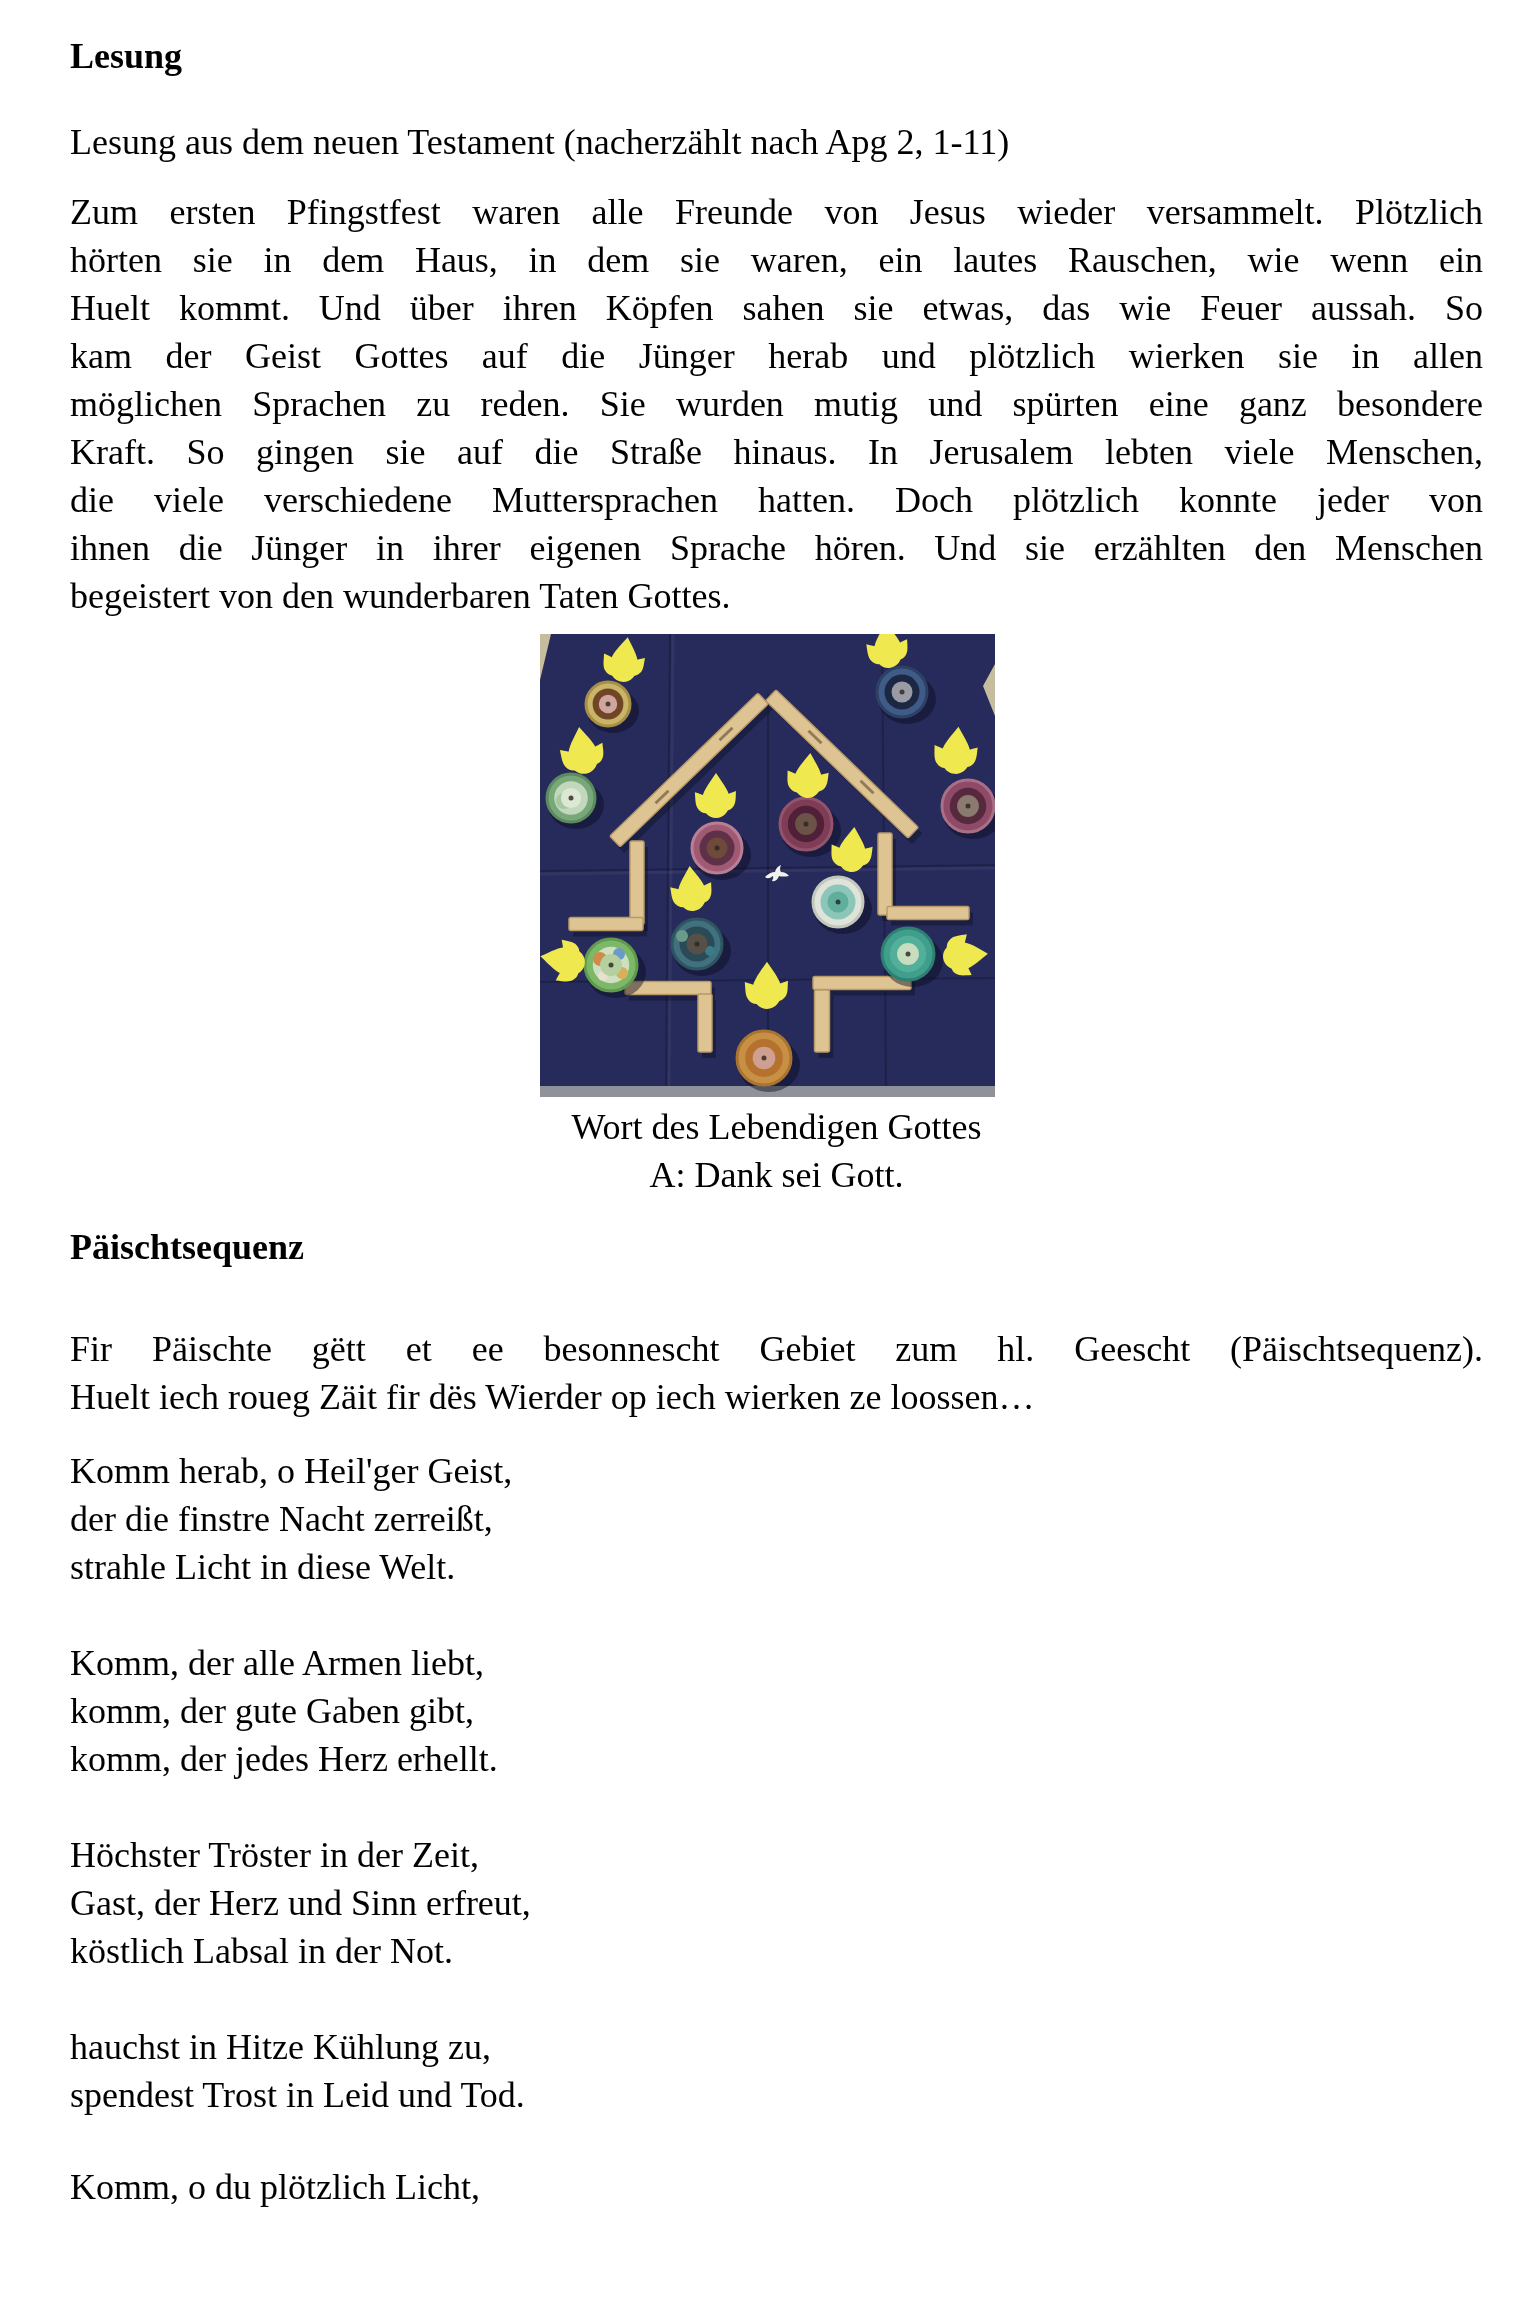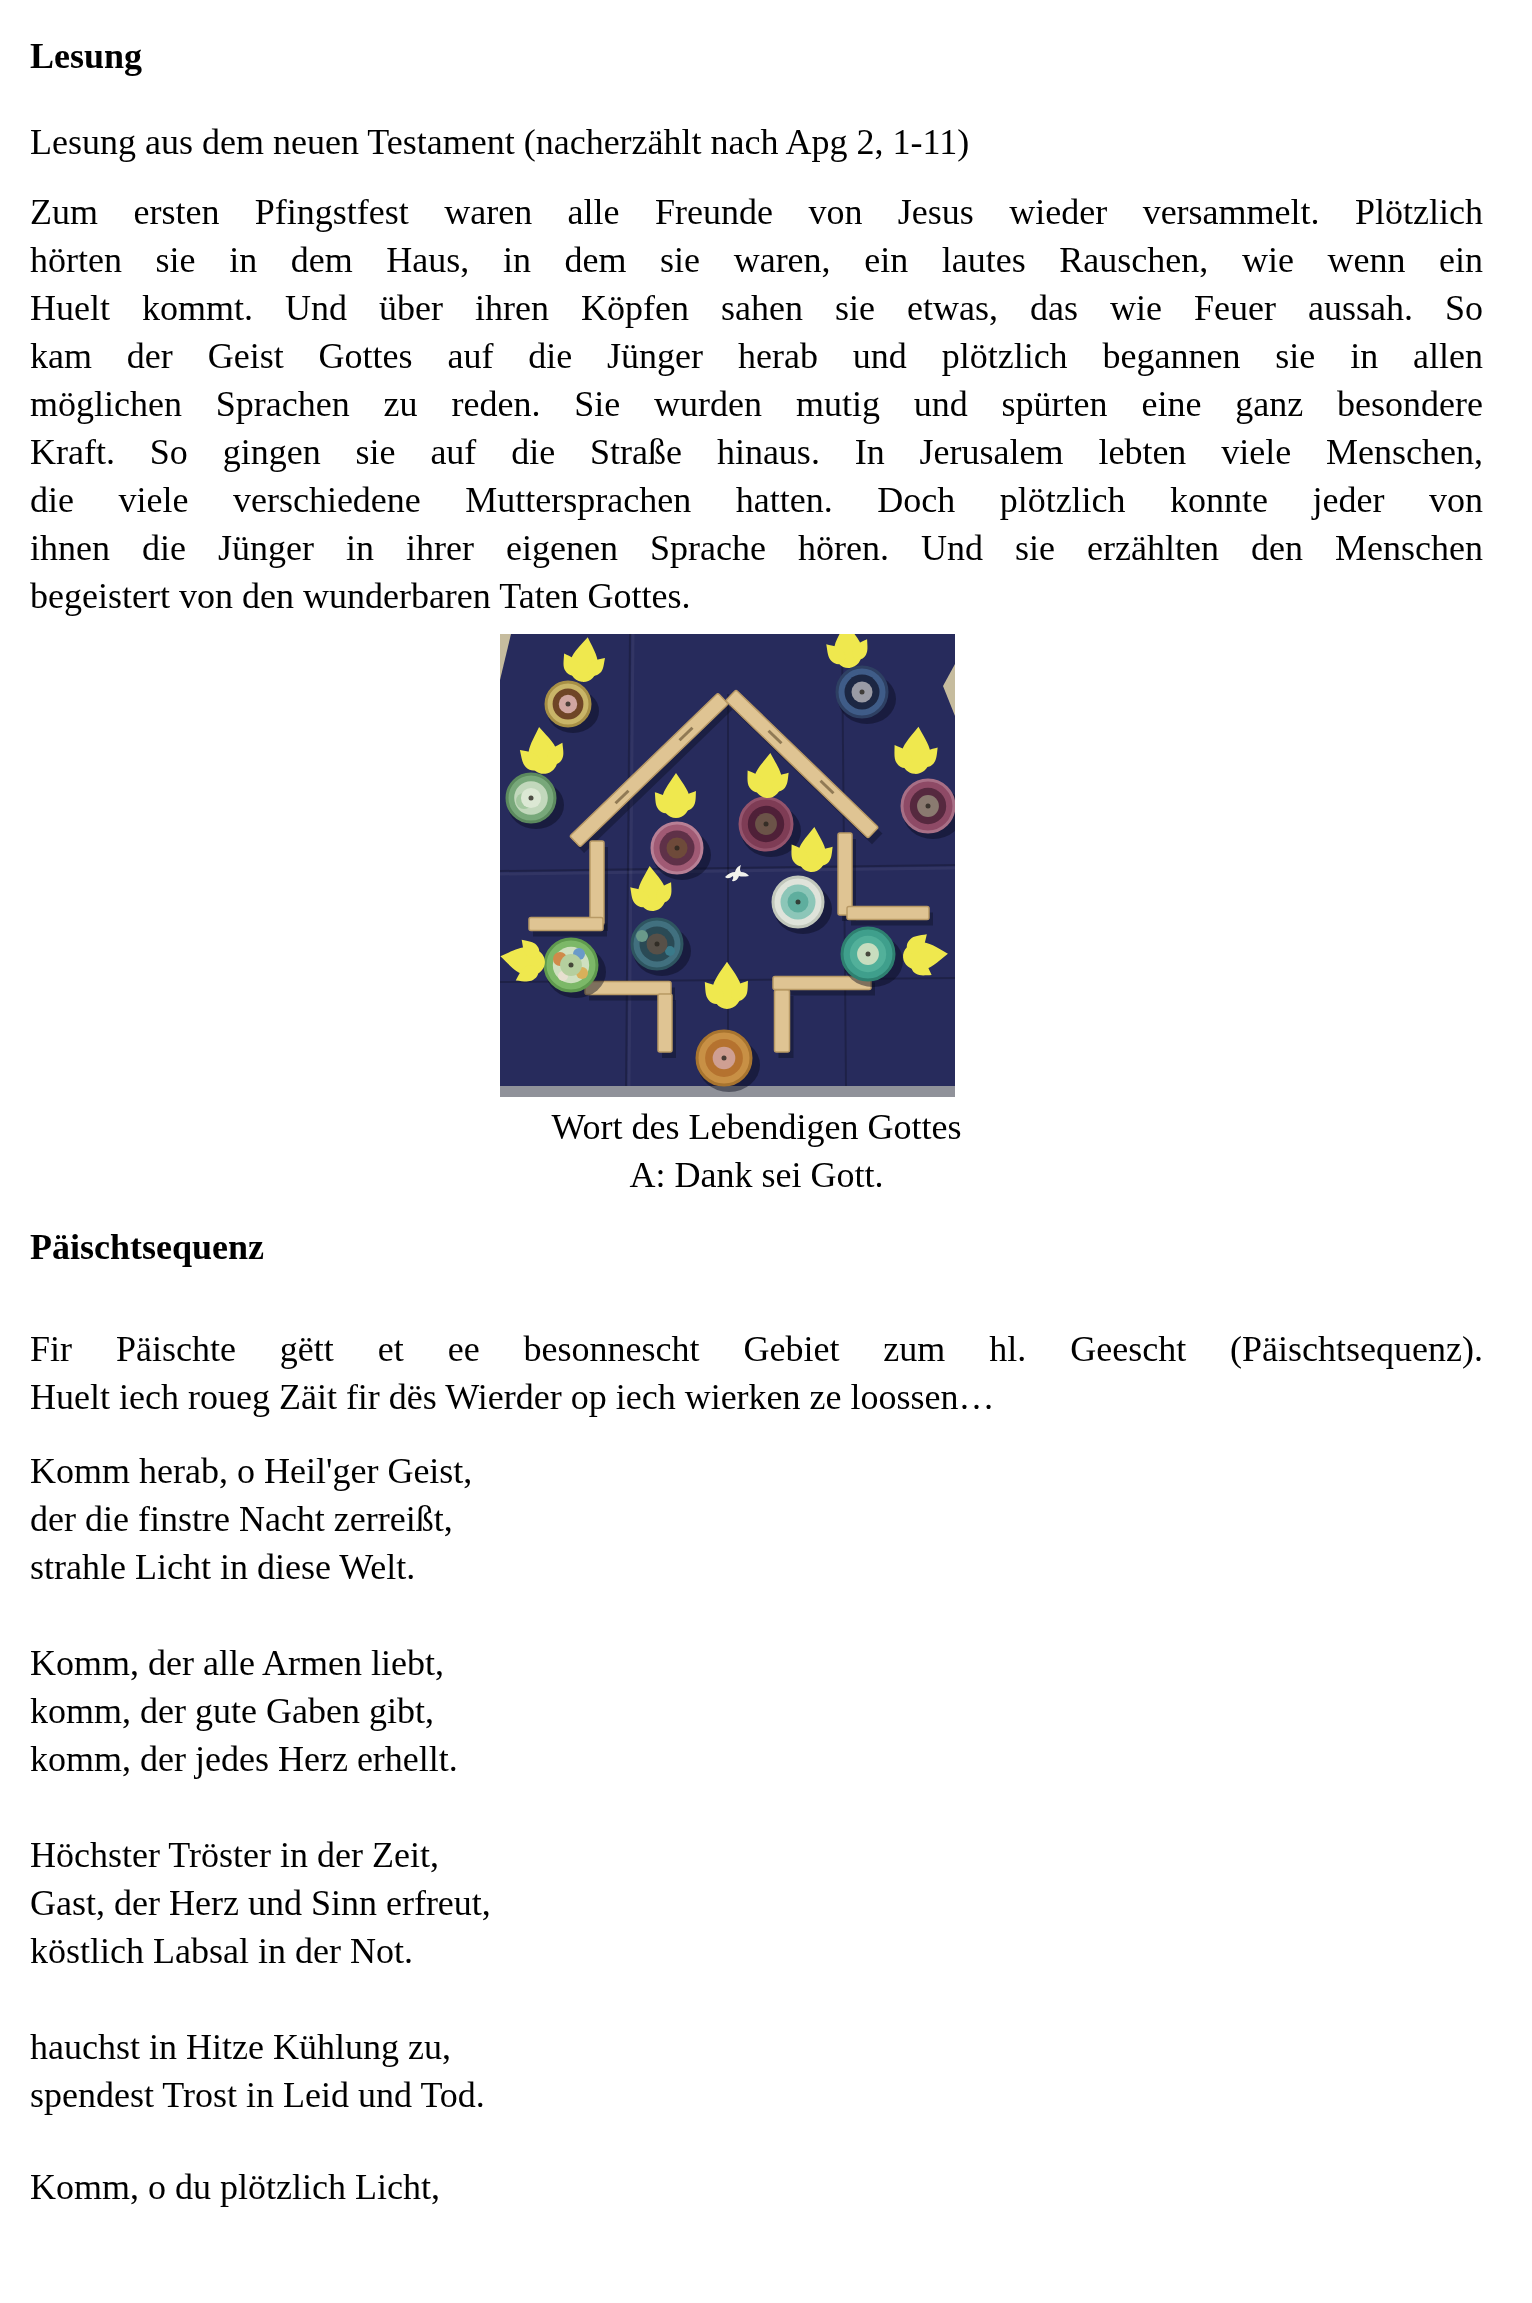--- a/index.html
+++ b/index.html
@@ -1,19 +1,19 @@
 <!DOCTYPE html>
 <html><head>
 <meta charset="utf-8">
 <style>
   html,body { margin:0; padding:0; background:#ffffff; }
   body { width:1532px; height:2303px; }
   .page {
     box-sizing:border-box; width:1532px; height:2303px; overflow:hidden;
-    padding:32px 49px 0 30px;
+    padding:32px 49px 0 70px;
     font-family:"Liberation Serif","DejaVu Serif",serif;
     font-size:36px; line-height:48px; color:#000; background:#fff;
   }
   .heading { font-weight:bold; margin:0; font-size:36px; }
   .subtitle { margin:38px 0 0 0; }
   .para { margin:22px 0 0 0; }
   .jlines div { text-align:justify; text-align-last:justify; }
   .jlines div:last-child { text-align-last:left; }
   .photo-wrap { width:455px; height:463px; margin:14px 0 0 470px; }
   .response { margin:6px 0 0 0;text-align:center; }
@@ -29,21 +29,21 @@
 <div class="page">
 
   <p class="heading">Lesung</p>
 
   <p class="subtitle">Lesung aus dem neuen Testament (nacherzählt nach Apg 2, 1-11)</p>
 
   <div class="para jlines">
       <div>Zum ersten Pfingstfest waren alle Freunde von Jesus wieder versammelt. Plötzlich</div>
       <div>hörten sie in dem Haus, in dem sie waren, ein lautes Rauschen, wie wenn ein</div>
       <div>Huelt kommt. Und über ihren Köpfen sahen sie etwas, das wie Feuer aussah. So</div>
-      <div>kam der Geist Gottes auf die Jünger herab und plötzlich begannen sie in allen</div>
+      <div>kam der Geist Gottes auf die Jünger herab und plötzlich wierken sie in allen</div>
       <div>möglichen Sprachen zu reden. Sie wurden mutig und spürten eine ganz besondere</div>
       <div>Kraft. So gingen sie auf die Straße hinaus. In Jerusalem lebten viele Menschen,</div>
       <div>die viele verschiedene Muttersprachen hatten. Doch plötzlich konnte jeder von</div>
       <div>ihnen die Jünger in ihrer eigenen Sprache hören. Und sie erzählten den Menschen</div>
       <div>begeistert von den wunderbaren Taten Gottes.</div>
     </div>
 
   <div class="photo-wrap">
     <svg width="455" height="463" viewBox="0 0 455 463" xmlns="http://www.w3.org/2000/svg">
       <defs>

